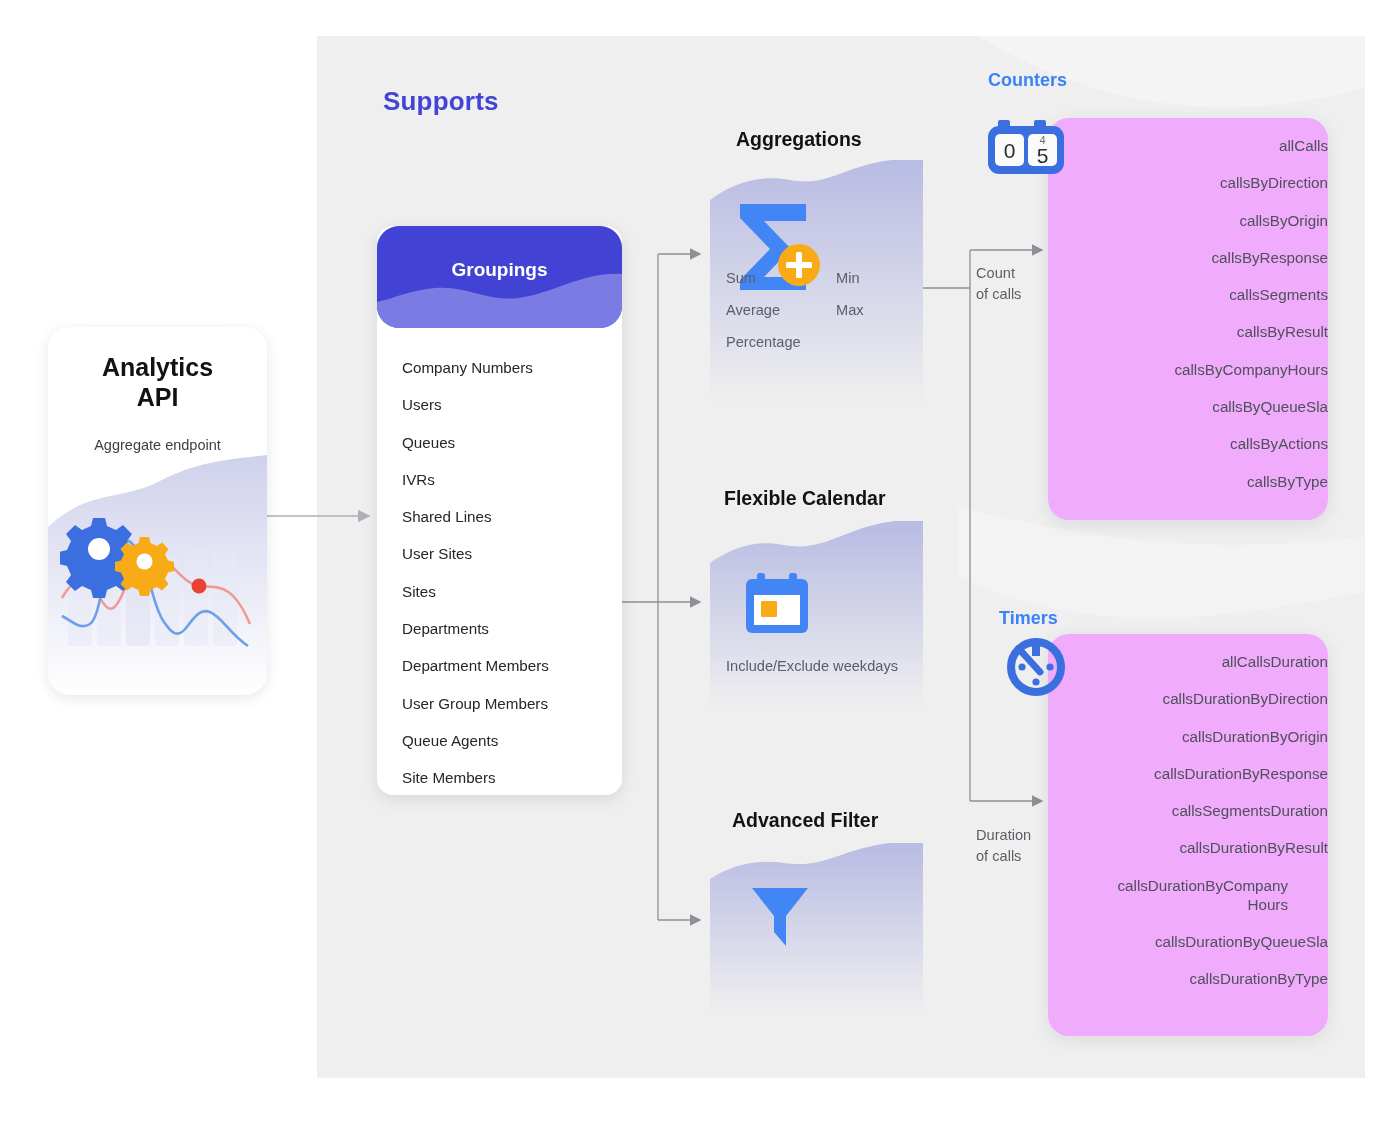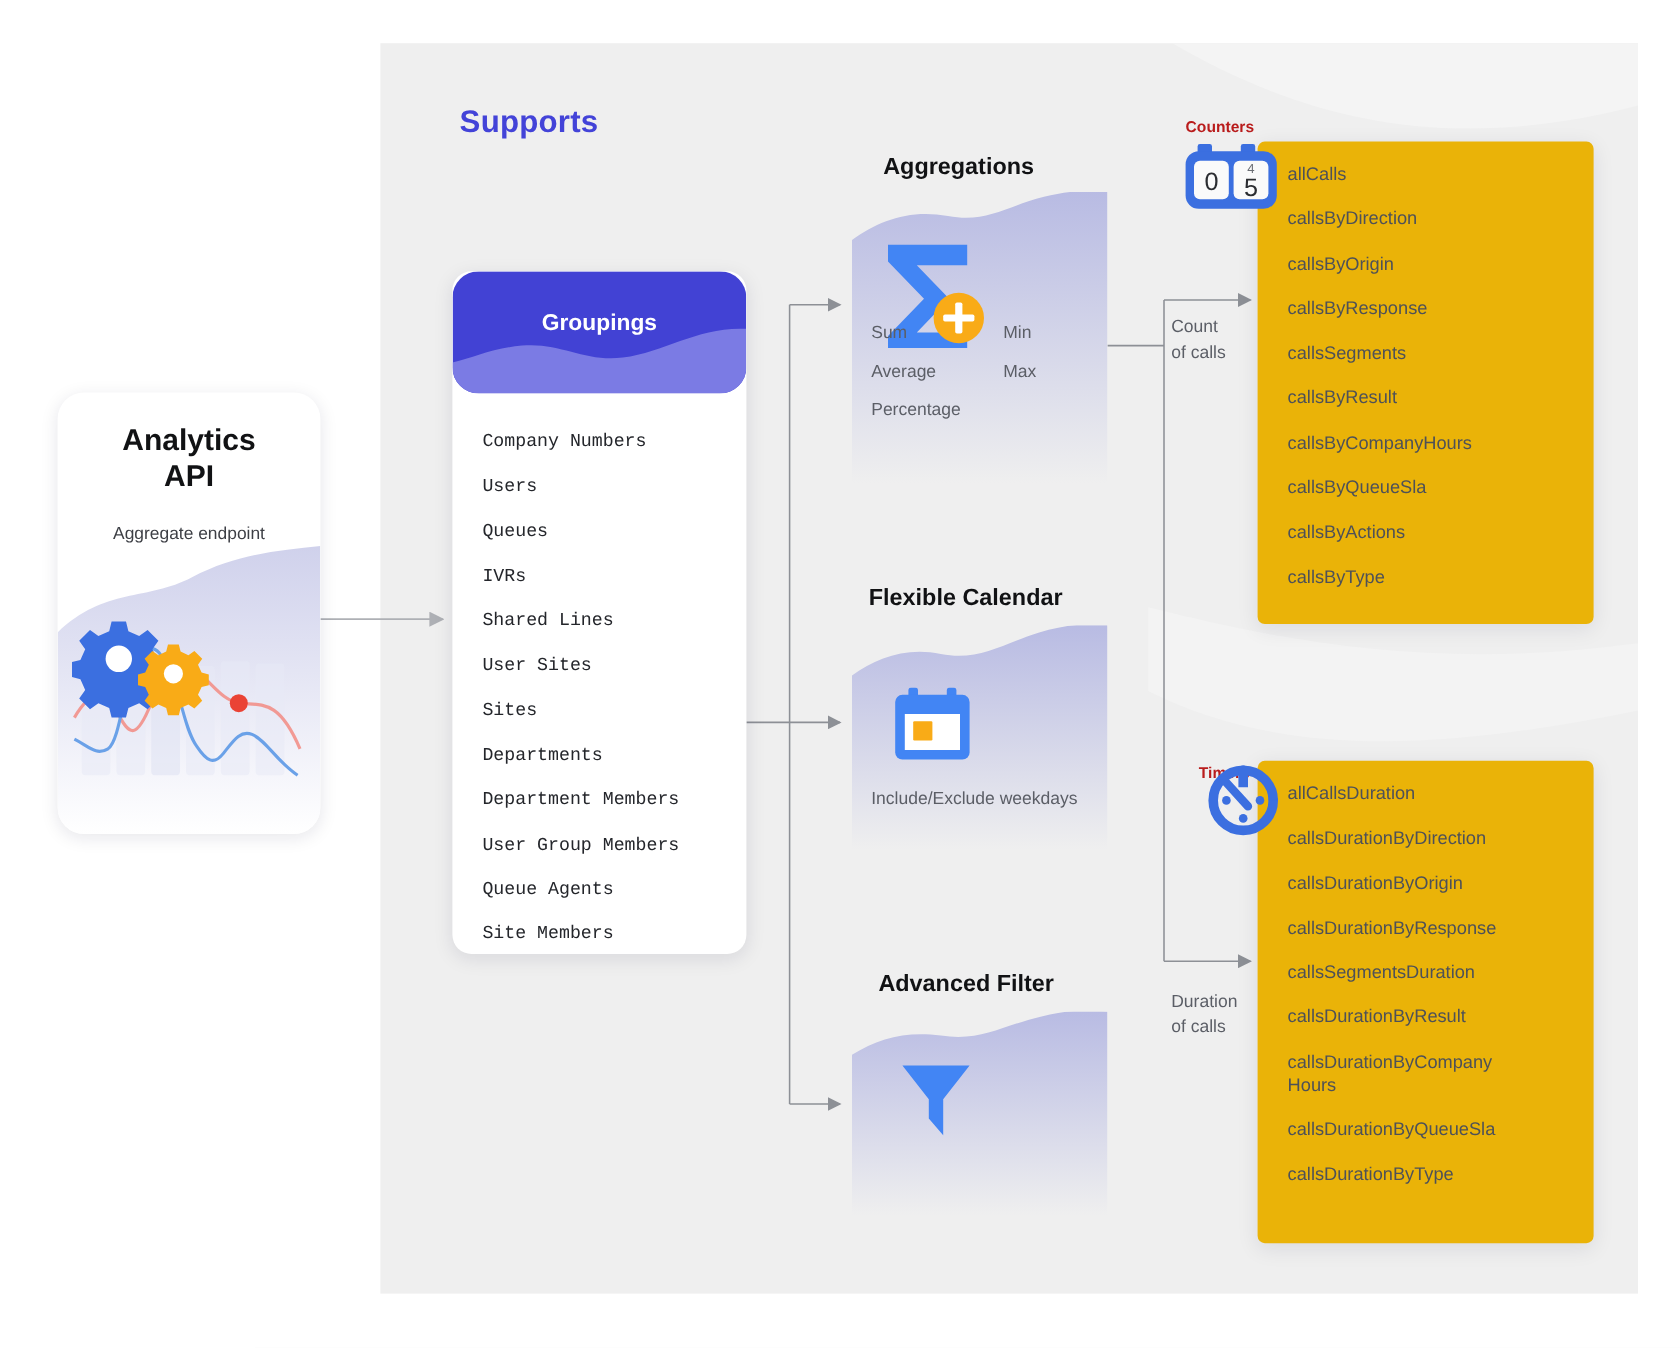--- a/index.html
+++ b/index.html
@@ -52,21 +52,21 @@
   .groupings-head{position:absolute;left:0;top:0;width:245px;height:102px;overflow:hidden;border-radius:22px;}
   .groupings-head-label{
     position:absolute;left:0;top:33px;width:100%;text-align:center;
     font-size:19px;font-weight:bold;color:#ffffff;z-index:2;
   }
   .groupings-list{
     position:absolute;left:0;top:104px;width:245px;
     padding:24px 0 0 0;
   }
   .groupings-list .gitem{
-    font-size:15.2px;color:#24262b;padding:0 0 0 25px;height:37.3px;line-height:28px;font-family:Liberation Mono, monospace;
+    font-size:15.2px;color:#24262b;padding:0 0 0 25px;height:37.3px;line-height:28px;
   }
 
   
   .feat-title{position:absolute;font-size:19.5px;font-weight:bold;color:#111214;}
   .feat-panel{position:absolute;overflow:hidden;}
 
   .agg-title{left:736px;top:128px;}
   .agg-panel{left:710px;top:160px;width:213px;height:243px;}
   .agg-words{position:absolute;left:726px;top:270px;width:210px;font-size:14.6px;color:#5b5e66;}
   .agg-words .row{display:flex;margin-bottom:16px;align-items:center;}
@@ -74,35 +74,36 @@
 
   .cal-title{left:724px;top:487px;}
   .cal-panel{left:710px;top:521px;width:213px;height:187px;}
   .cal-text{position:absolute;left:726px;top:655px;width:190px;font-size:14.6px;color:#5b5e66;line-height:1.55;}
 
   .filt-title{left:732px;top:809px;}
   .filt-panel{left:710px;top:843px;width:213px;height:170px;}
 
   
   .out-card{
-    position:absolute;background:#eab308;border-radius:6px;
+    position:absolute;background:#f0abfc;border-radius:21px;
     box-shadow:0 4px 18px rgba(20,20,60,.09);
+    text-align:right;
   }
   .counters-card{left:1048px;top:118px;width:280px;height:402px;}
   .timers-card{left:1048px;top:634px;width:280px;height:402px;}
   .out-card .oitem{
     font-size:15.2px;color:#4e5158;padding-left:25px;line-height:1.28;
   }
   .counters-card .oitem{height:37.3px;}
   .timers-card .oitem{height:37.3px;}
   .timers-card .oitem.two{height:56px;width:215px;}
   .counters-list{position:absolute;left:0;top:18px;width:100%;}
   .timers-list{position:absolute;left:0;top:18px;width:100%;}
 
-  .out-title{position:absolute;font-size:13px;font-weight:bold;color:#b91c1c;margin-top:28px;}
+  .out-title{position:absolute;font-size:18px;font-weight:bold;color:#3b82f6;}
   .counters-title{left:988px;top:70px;}
   .timers-title{left:999px;top:608px;}
 
   .counter-icon{position:absolute;left:986px;top:120px;width:80px;height:58px;}
   .timer-icon{position:absolute;left:1002px;top:634px;width:68px;height:66px;}
 
   
   .conn{position:absolute;left:0;top:0;width:1400px;height:1123px;pointer-events:none;}
   .conn-label{position:absolute;font-size:14.6px;color:#5b5e66;line-height:1.42;}
   .lbl-count{left:976px;top:263px;}

